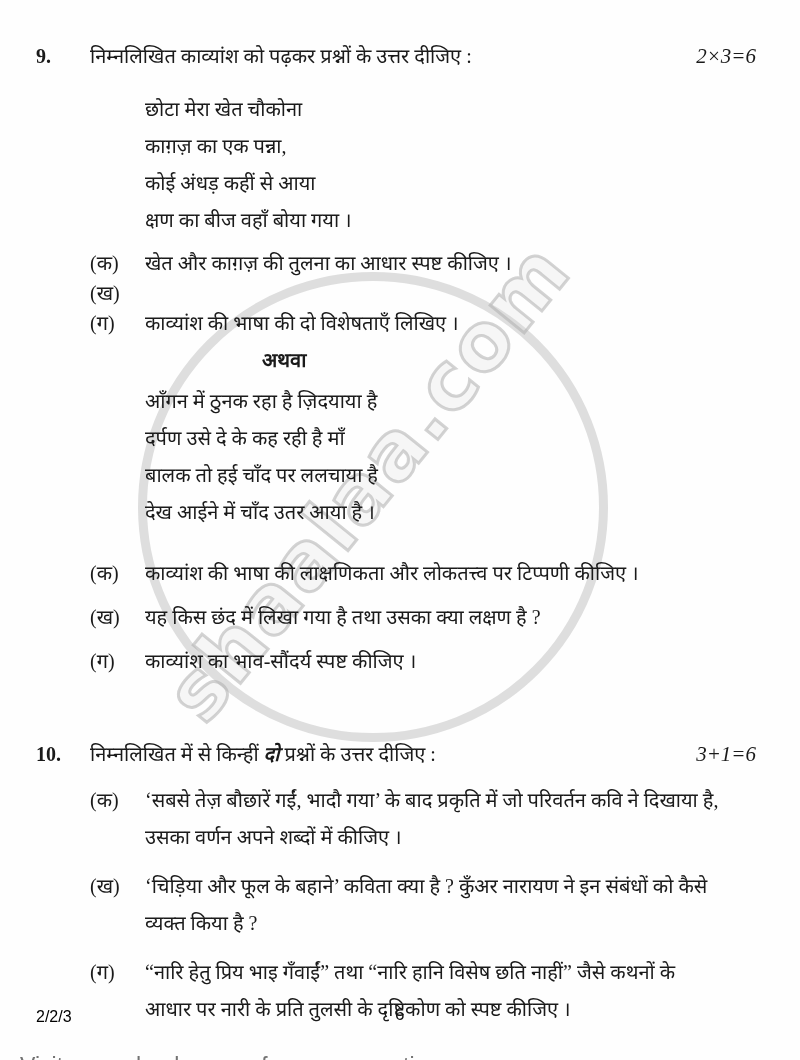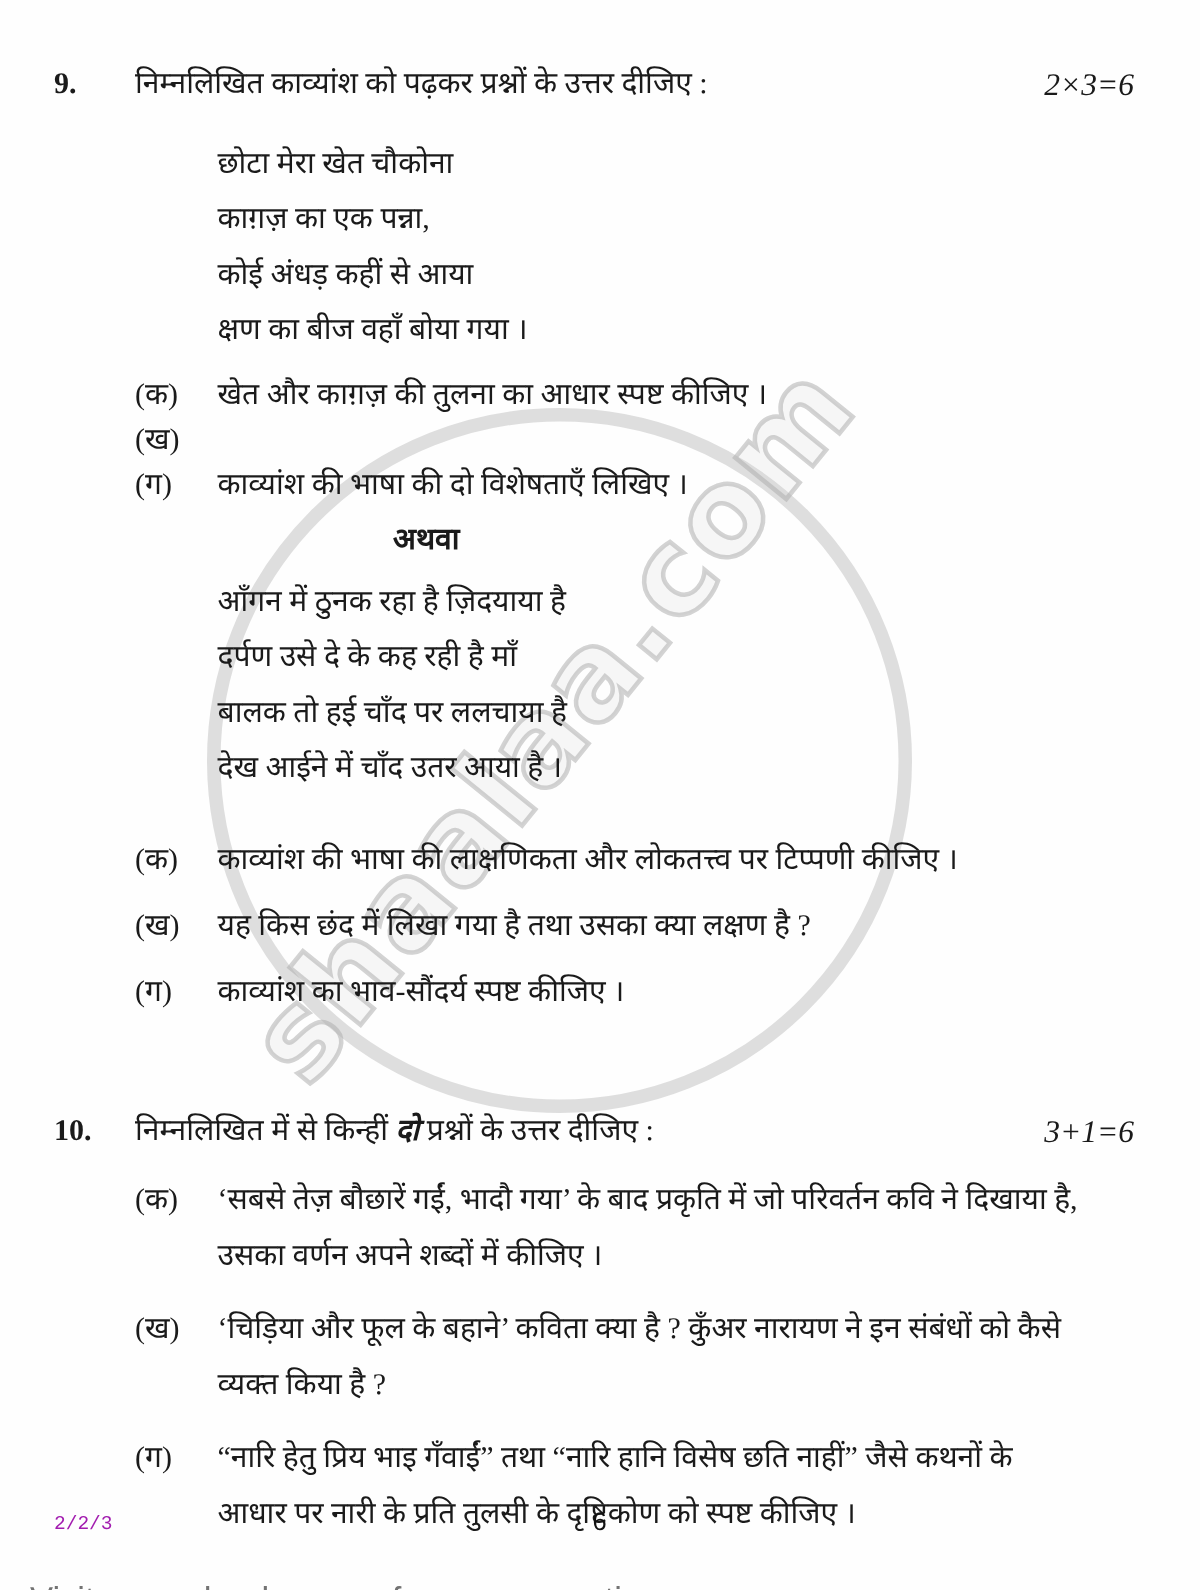--- a/index.html
+++ b/index.html
@@ -63,21 +63,21 @@
   .or-label { font-weight:bold; margin-left:226px; margin-top:7px; line-height:30px; }
   .subq-list-2 { margin-top:27px; }
   .subq-list-2 .subq { line-height:30px; margin-bottom:14px; }
   .q10-header { margin-top:64px; }
   .italic-word { font-weight:bold; font-style:italic; }
   .subq-list-3 { margin-top:14px; }
   .subq-list-3 .subq { line-height:37px; margin-bottom:12px; }
   
   .paper-code {
     position:absolute; left:36px; top:1008px;
-    font-family:Liberation Mono, monospace; font-size:13px; color:#a21caf;
+    font-family:Liberation Sans, sans-serif; font-size:16px; color:#000000;
   }
   .page-number {
     position:absolute; left:395px; top:1005px;
     font-family:"Liberation Sans",sans-serif; font-size:17px; color:#111;
   }
   .promo {
     position:absolute; left:20px; top:1053px;
     font-family:"Liberation Sans",sans-serif; font-size:23px; color:#737373;
     white-space:nowrap;
   }

